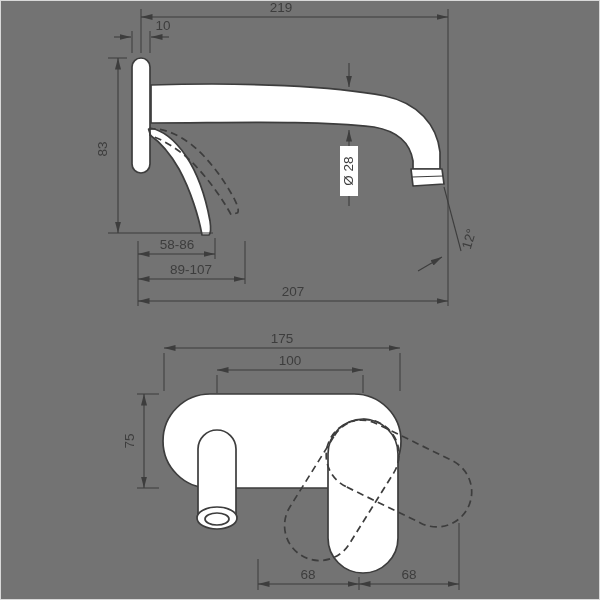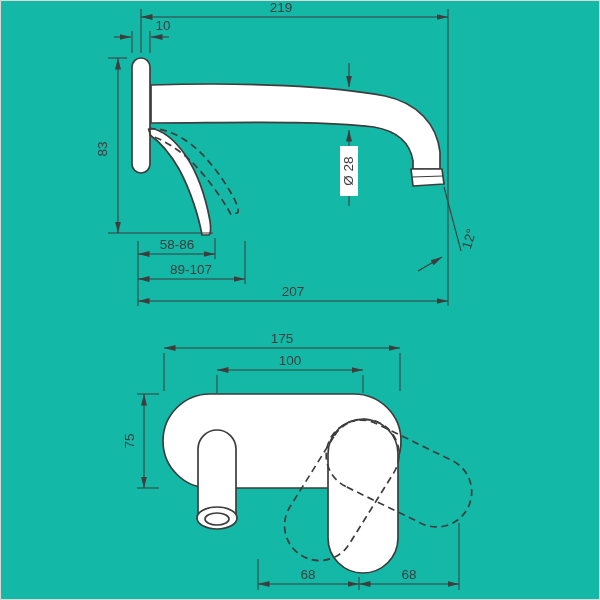--- a/index.html
+++ b/index.html
@@ -1,17 +1,17 @@
 <!DOCTYPE html>
 <html><head>
 <meta charset="utf-8">
 <style>
   html,body{margin:0;padding:0;background:#fff;}
   .page{
-    width:598px;height:598px;border:1px solid #d9d9d9;background:#14b8a6;
+    width:598px;height:598px;border:1px solid #d9d9d9;background:#737373;
     position:relative;font-family:"Liberation Sans",sans-serif;overflow:hidden;
   }
   svg{display:block;}
   .shape{fill:#ffffff;stroke:#3d3d3d;stroke-width:1.7;stroke-linejoin:round;stroke-linecap:round;}
   .shape-open{fill:none;stroke:#3d3d3d;stroke-width:1.7;stroke-linejoin:round;stroke-linecap:round;}
   .dashed{fill:none;stroke:#3d3d3d;stroke-width:1.7;stroke-dasharray:7 4.5;stroke-linejoin:round;}
   .dim{fill:none;stroke:#3d3d3d;stroke-width:1.1;}
   .ext{fill:none;stroke:#3d3d3d;stroke-width:1;}
   .thin{fill:none;stroke:#3d3d3d;stroke-width:1.2;}
   text{font-family:"Liberation Sans",sans-serif;font-size:13.5px;fill:#3d3d3d;}

